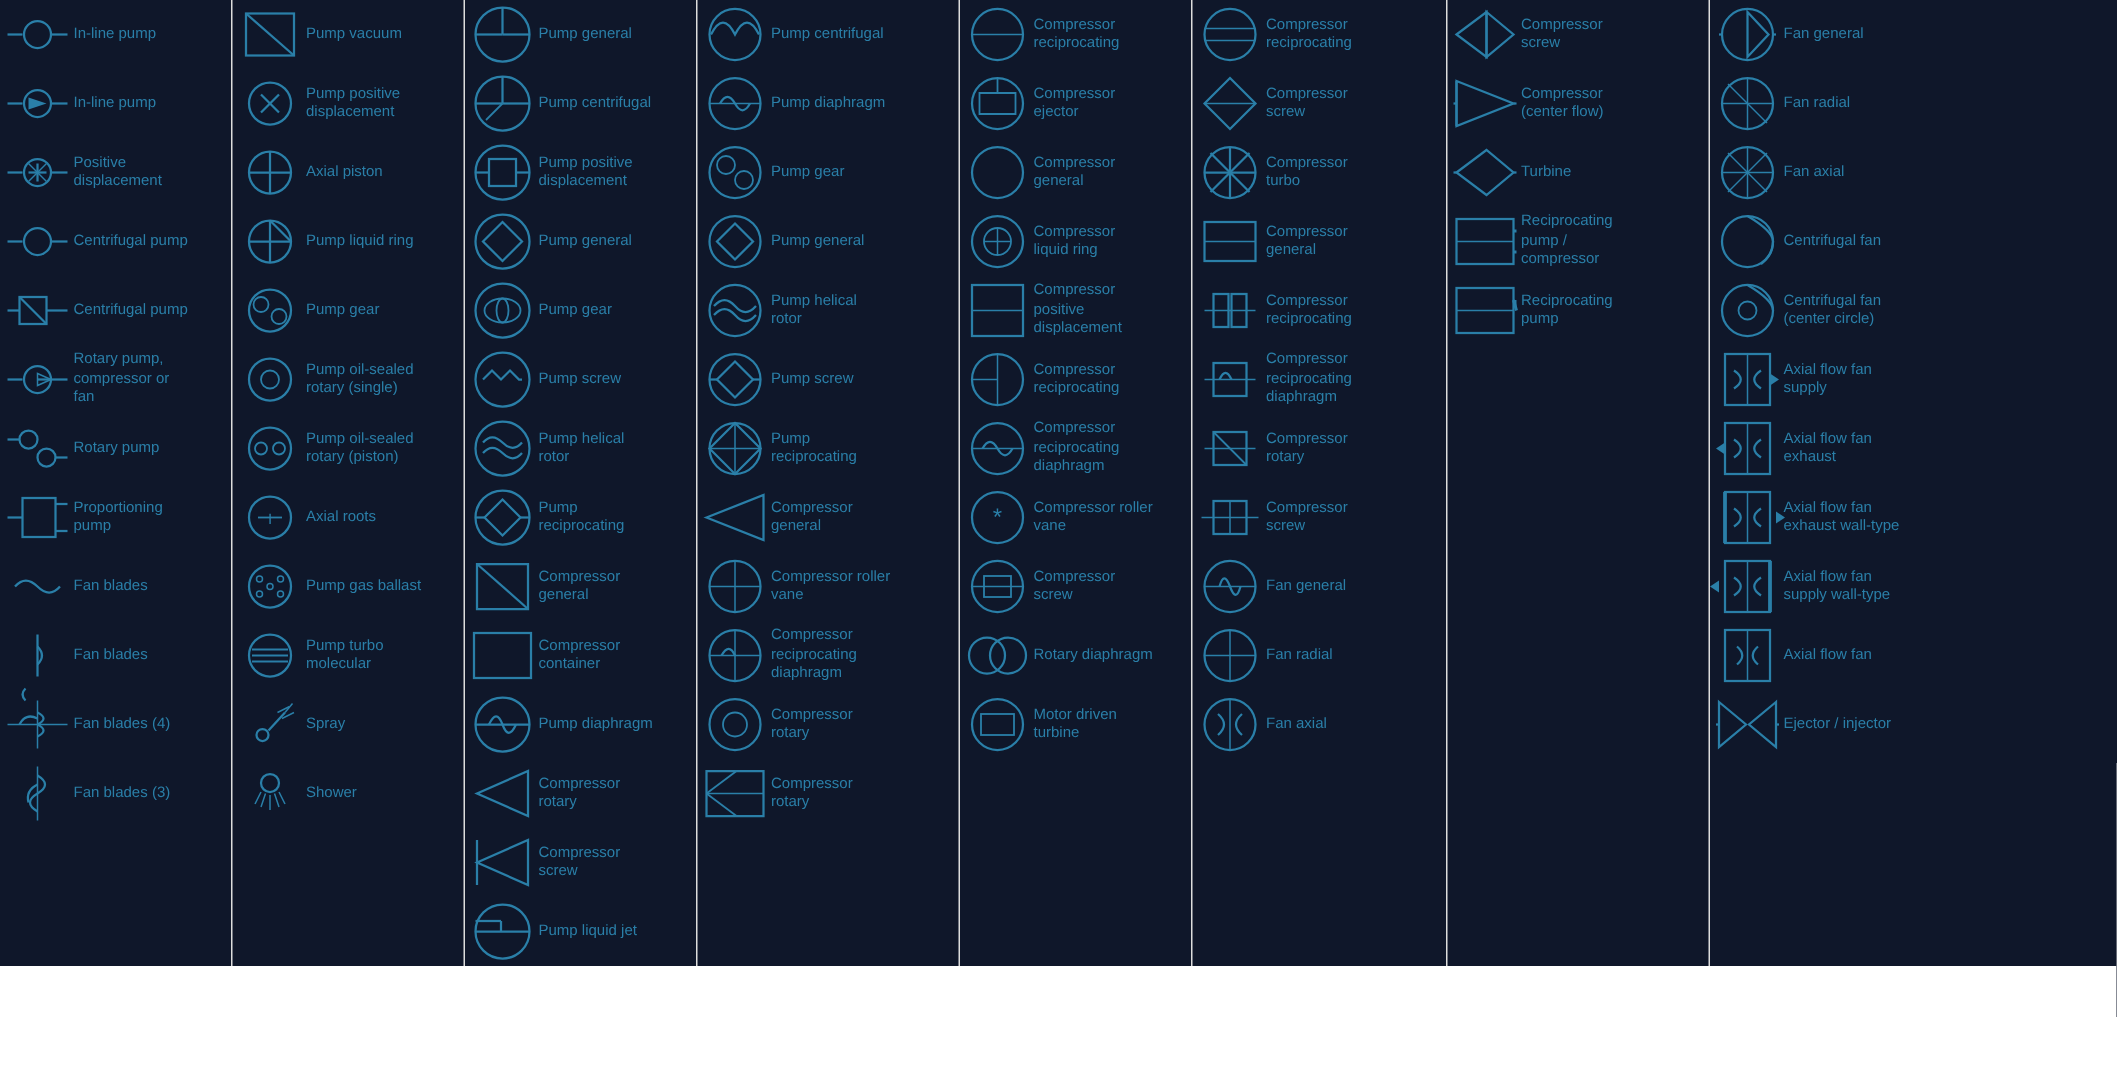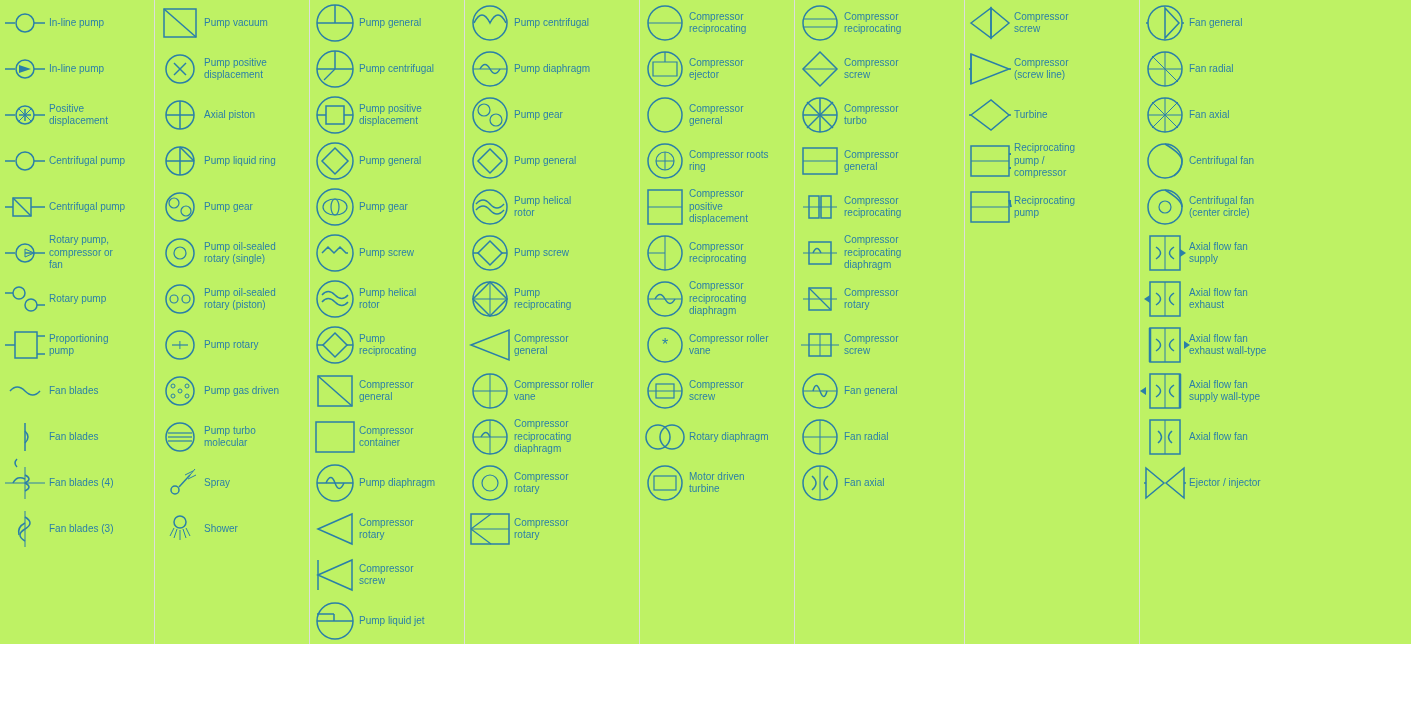--- a/index.html
+++ b/index.html
@@ -35,21 +35,21 @@
       display: flex;
       align-items: center;
       justify-content: center;
       flex-shrink: 0;
       margin-right: 3px;
     }
   </style>
 </head>
 <body>
 
-<div style="display:flex; flex-direction:row; width:1411px; background:#bef264;">
+<div style="display:flex; flex-direction:row; width:1411px; background:#0f172a;">
 
   <div style="display:flex;flex-direction:column;min-width:155px;border-right:1px solid #ddd;">
 
     <div class="row">
       <div class="sym">
         <svg width="40" height="28" viewBox="0 0 40 28">
           <line x1="0" y1="14" x2="10" y2="14" stroke="#2a7fa8" stroke-width="1.5"></line>
           <circle cx="20" cy="14" r="9" fill="none" stroke="#2a7fa8" stroke-width="1.5"></circle>
           <line x1="29" y1="14" x2="40" y2="14" stroke="#2a7fa8" stroke-width="1.5"></line>
         </svg>
@@ -269,35 +269,35 @@
     </div>
 
     <div class="row">
       <div class="sym">
         <svg width="40" height="36" viewBox="0 0 40 36">
           <circle cx="20" cy="18" r="14" fill="none" stroke="#2a7fa8" stroke-width="1.5"></circle>
           <line x1="12" y1="18" x2="28" y2="18" stroke="#2a7fa8" stroke-width="1.2"></line>
           <text x="20" y="22" text-anchor="middle" font-size="10" fill="#2a7fa8" font-family="Arial">I</text>
         </svg>
       </div>
-      <span class="lbl">Pump rotary</span>
+      <span class="lbl">Axial roots</span>
     </div>
 
     <div class="row">
       <div class="sym">
         <svg width="40" height="36" viewBox="0 0 40 36">
           <circle cx="20" cy="18" r="14" fill="none" stroke="#2a7fa8" stroke-width="1.5"></circle>
           <circle cx="13" cy="13" r="2" fill="none" stroke="#2a7fa8" stroke-width="1"></circle>
           <circle cx="27" cy="13" r="2" fill="none" stroke="#2a7fa8" stroke-width="1"></circle>
           <circle cx="13" cy="23" r="2" fill="none" stroke="#2a7fa8" stroke-width="1"></circle>
           <circle cx="27" cy="23" r="2" fill="none" stroke="#2a7fa8" stroke-width="1"></circle>
           <circle cx="20" cy="18" r="2" fill="none" stroke="#2a7fa8" stroke-width="1"></circle>
         </svg>
       </div>
-      <span class="lbl">Pump gas driven</span>
+      <span class="lbl">Pump gas ballast</span>
     </div>
 
     <div class="row">
       <div class="sym">
         <svg width="40" height="36" viewBox="0 0 40 36">
           <circle cx="20" cy="18" r="14" fill="none" stroke="#2a7fa8" stroke-width="1.5"></circle>
           <line x1="8" y1="14" x2="32" y2="14" stroke="#2a7fa8" stroke-width="1.2"></line>
           <line x1="8" y1="18" x2="32" y2="18" stroke="#2a7fa8" stroke-width="1.2"></line>
           <line x1="8" y1="22" x2="32" y2="22" stroke="#2a7fa8" stroke-width="1.2"></line>
         </svg>
@@ -656,21 +656,21 @@
 
     <div class="row">
       <div class="sym">
         <svg width="42" height="42" viewBox="0 0 42 42">
           <circle cx="21" cy="21" r="17" fill="none" stroke="#2a7fa8" stroke-width="1.5"></circle>
           <circle cx="21" cy="21" r="9" fill="none" stroke="#2a7fa8" stroke-width="1.2"></circle>
           <line x1="12" y1="21" x2="30" y2="21" stroke="#2a7fa8" stroke-width="1"></line>
           <line x1="21" y1="12" x2="21" y2="30" stroke="#2a7fa8" stroke-width="1"></line>
         </svg>
       </div>
-      <span class="lbl">Compressor roots ring</span>
+      <span class="lbl">Compressor liquid ring</span>
     </div>
 
     <div class="row">
       <div class="sym">
         <svg width="42" height="42" viewBox="0 0 42 42">
           <rect x="4" y="4" width="34" height="34" fill="none" stroke="#2a7fa8" stroke-width="1.5"></rect>
           <line x1="4" y1="21" x2="38" y2="21" stroke="#2a7fa8" stroke-width="1"></line>
         </svg>
       </div>
       <span class="lbl">Compressor positive displacement</span>
@@ -881,21 +881,21 @@
 
     <div class="row">
       <div class="sym">
         <svg width="42" height="38" viewBox="0 0 42 38">
           <polygon points="2,4 40,19 2,34" fill="none" stroke="#2a7fa8" stroke-width="1.5"></polygon>
           <line x1="2" y1="4" x2="2" y2="34" stroke="#2a7fa8" stroke-width="1.5"></line>
           <line x1="42" y1="19" x2="40" y2="19" stroke="#2a7fa8" stroke-width="1.5"></line>
           <line x1="0" y1="19" x2="2" y2="19" stroke="#2a7fa8" stroke-width="1.5"></line>
         </svg>
       </div>
-      <span class="lbl">Compressor (screw line)</span>
+      <span class="lbl">Compressor (center flow)</span>
     </div>
 
     <div class="row">
       <div class="sym">
         <svg width="42" height="38" viewBox="0 0 42 38">
           <polygon points="2,19 22,4 40,19 22,34" fill="none" stroke="#2a7fa8" stroke-width="1.5"></polygon>
           <line x1="0" y1="19" x2="2" y2="19" stroke="#2a7fa8" stroke-width="1.5"></line>
           <line x1="40" y1="19" x2="42" y2="19" stroke="#2a7fa8" stroke-width="1.5"></line>
         </svg>
       </div>

